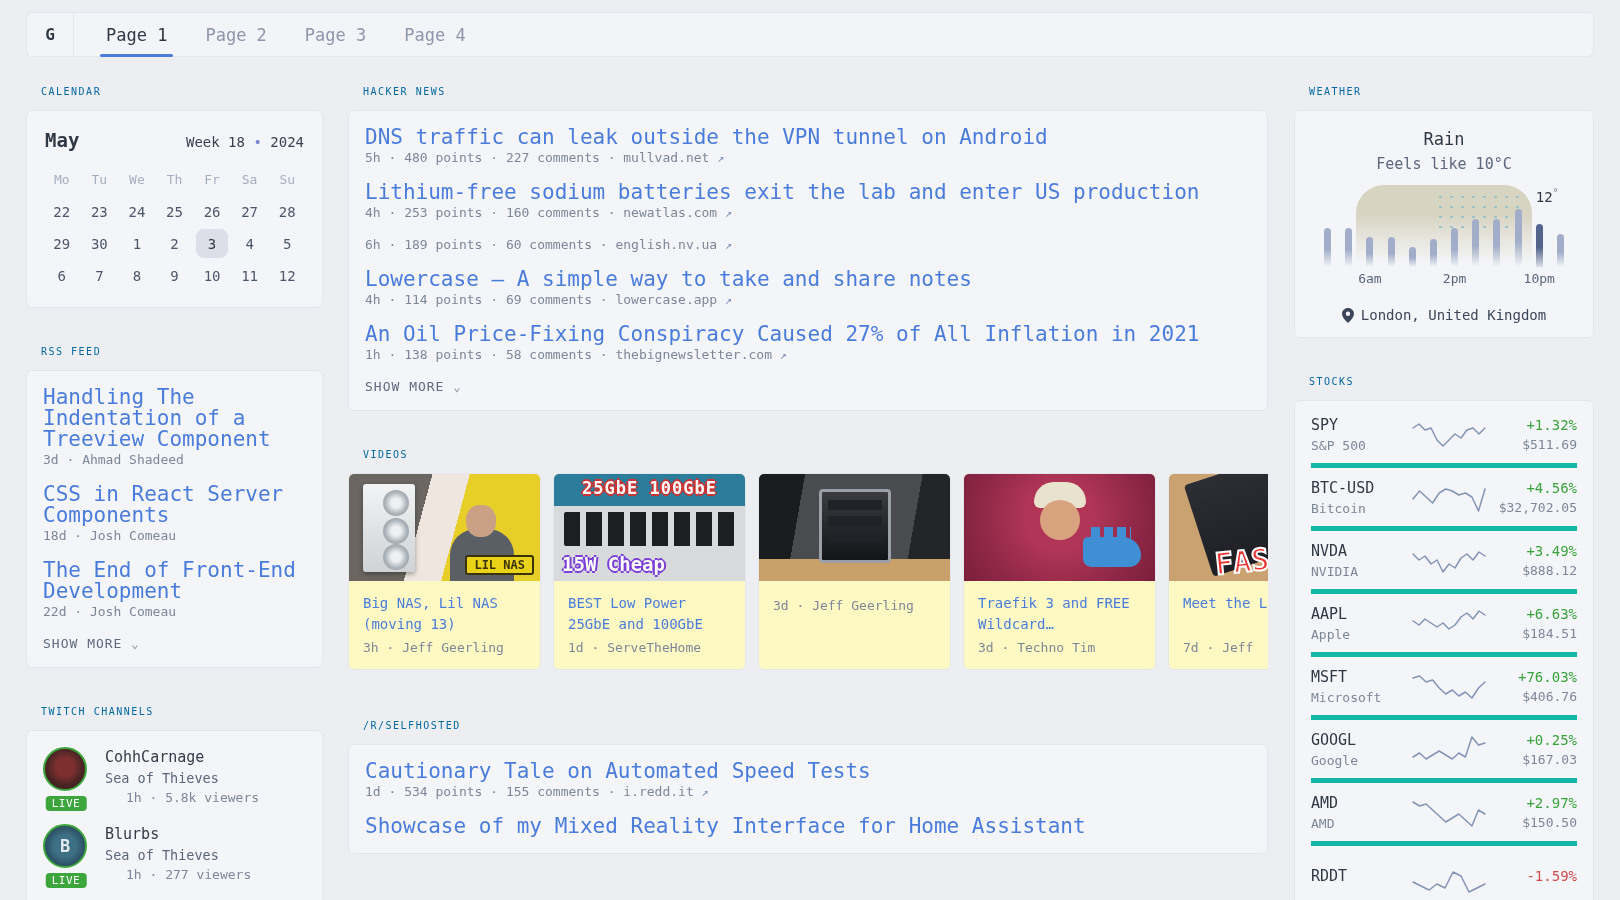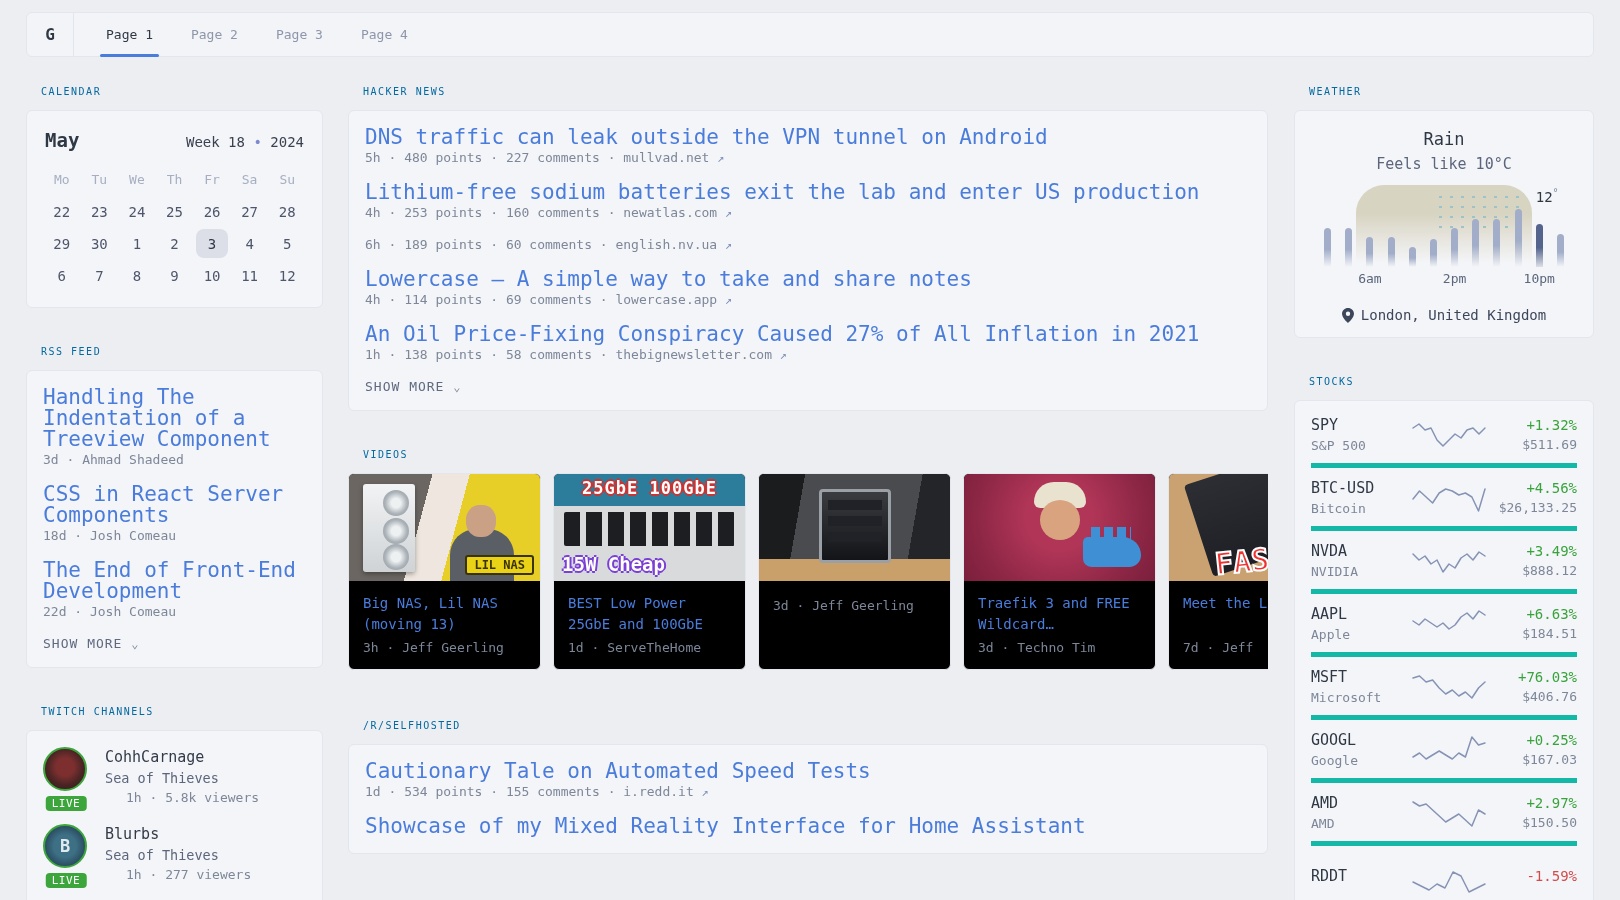--- a/index.html
+++ b/index.html
@@ -16,21 +16,21 @@
     display:flex; align-items:stretch; height:45px;
     background:#f3f4f7; border:1px solid #e3e6ec; border-radius:6px;
   }
   .logo-box {
     width:47px; display:flex; align-items:center; justify-content:center;
     border-right:1px solid #e3e6ec; font-size:16px; font-weight:bold; color:#2f3845;
   }
   .tabs { display:flex; align-items:stretch; margin-left:20px; }
   .tab {
     position:relative; display:flex; align-items:center; padding:0 12px; margin-right:14px;
-    font-size:13px; color:#8d96ab; cursor:pointer;
+    font-size:17px; color:#8d96ab; cursor:pointer;
   }
   .tab.active { color:#2f3845; }
   .tab.active::after {
     content:""; position:absolute; left:6px; right:6px; bottom:-1px; height:3px;
     background:#4a7cdb; border-radius:2px;
   }
 
   
   .cols { display:flex; margin-top:27px; }
   .col-left  { width:297px; margin-right:25px; flex:none; }
@@ -87,21 +87,21 @@
     padding:1px 6px; border-radius:4px; box-shadow:0 0 0 2px #f4f5f8;margin-top:20px;
   }
   .twitch-name { font-size:15px; color:#333b49; display:block; line-height:20px; cursor:pointer; }
   .twitch-game { font-size:13.5px; color:#5b667c; margin-top:3px; }
   .twitch-meta { font-size:13px; color:#7d8799; margin-top:4px;margin-left:21px; }
 
   
   .videos-row { display:flex; overflow:hidden; }
   .video-card {
     width:193px; flex:none; margin-right:12px;
-    background:#000000; border:1px solid #e3e6ec; border-radius:6px; overflow:hidden;
+    background:#fef9c3; border:1px solid #e3e6ec; border-radius:6px; overflow:hidden;
   }
   .thumb { position:relative; width:100%; height:107px; overflow:hidden; }
   .video-body { padding:12px 14px 14px 14px; }
   .video-title { font-size:14px; line-height:21px; display:block; height:42px; overflow:hidden; }
   .video-meta { font-size:13px; color:#7d8799; margin-top:5px; white-space:nowrap; }
 
   
   .th1 { background:linear-gradient(105deg,#6b6661 0 38%,#efe7df 38% 55%,#e8cf28 55% 100%); }
   .th1 .case { position:absolute; left:14px; top:10px; width:52px; height:88px; background:linear-gradient(#f2f3f4,#cfd3d6); border-radius:3px; box-shadow:0 2px 5px rgba(0,0,0,.35); }
   .th1 .fan { position:absolute; left:20px; width:26px; height:26px; border-radius:50%; background:radial-gradient(circle,#eef1f2 0 25%,#aab2b8 60%,#8b9298 100%); }
@@ -519,21 +519,21 @@
               <a class="stock-sym">BTC-USD</a>
               <span class="stock-name">Bitcoin</span>
             </div>
           <div class="stock-spark">
               <svg width="76" height="36" viewBox="0 0 76 36">
                 <polyline fill="none" stroke="#8594b5" stroke-width="1.5" stroke-linejoin="round" stroke-linecap="round" points="2.0,20 8.5,12 15.1,18 21.6,24 28.2,14 34.7,10 41.3,12 47.8,16 54.4,14 60.9,18 67.5,32 74.0,10"></polyline>
               </svg>
             </div>
           <div class="stock-vals">
               <span class="stock-chg up">+4.56%</span>
-              <span class="stock-price">$26,133.25</span>
+              <span class="stock-price">$32,702.05</span>
             </div>
         </div>
 
         <div class="stock-row">
           <div class="stock-id">
               <a class="stock-sym">NVDA</a>
               <span class="stock-name">NVIDIA</span>
             </div>
           <div class="stock-spark">
               <svg width="76" height="36" viewBox="0 0 76 36">

